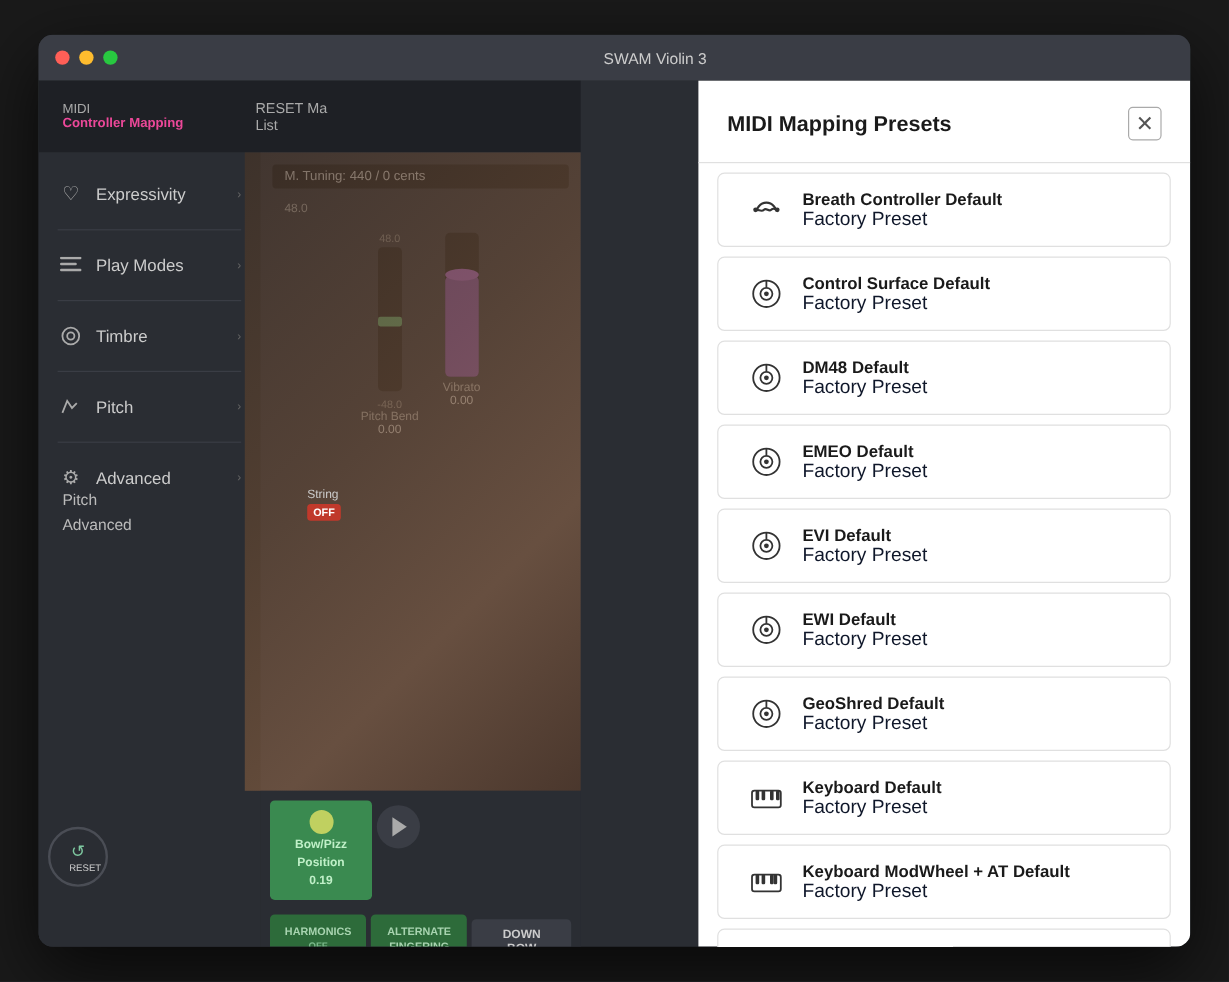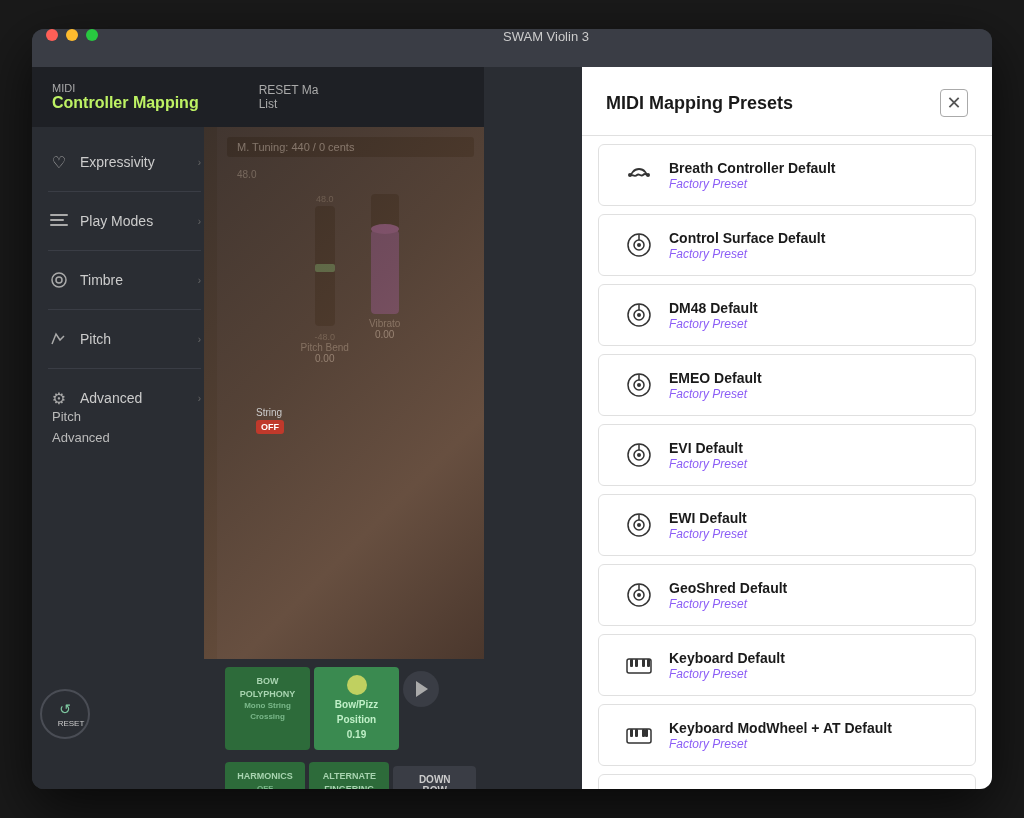--- a/index.html
+++ b/index.html
@@ -23,21 +23,21 @@
       box-shadow: 0 20px 60px rgba(0,0,0,0.7);
       display: flex;
       flex-direction: column;
     }
 
     
     .title-bar {
       background: #3a3d45;
       height: 38px;
       display: flex;
-      align-items: flex-start;
+      align-items: center;
       padding: 0 14px;
       flex-shrink: 0;
     }
     .traffic-lights {
       display: flex;
       gap: 8px;
       margin-right: 16px;
     }
     .traffic-light {
       width: 12px;
@@ -80,23 +80,23 @@
       padding: 0 20px;
     }
     .daw-header-left {
       color: #fff;
     }
     .daw-header-left .midi-label {
       font-size: 11px;
       color: #aaa;
     }
     .daw-header-left .mapping-label {
-      font-size: 16px;
+      font-size: 11px;
       font-weight: 600;
-      color: #bef264;
+      color: #ec4899;
     }
     .daw-header-right {
       margin-left: 60px;
       color: #aaa;
       font-size: 12px;
     }
 
     
     .daw-sidebar {
       position: absolute;
@@ -376,24 +376,23 @@
     .preset-text {
       display: flex;
       flex-direction: column;
     }
     .preset-name {
       font-size: 14px;
       font-weight: 600;
       color: #1a1a1a;
     }
     .preset-sub {
-      font-size: 12px;
-      color: #8b5cf6;
+      font-size: 16px;
+      color: #0f172a;
       margin-top: 1px;
-      font-style: italic;
     }
 
     
     .presets-list::-webkit-scrollbar {
       width: 6px;
     }
     .presets-list::-webkit-scrollbar-track {
       background: #f0f0f0;
     }
     .presets-list::-webkit-scrollbar-thumb {
@@ -514,26 +513,20 @@
 
       <div class="violin-bg"></div>
 
       <div style="position:absolute; right:200px; top:340px; z-index:3;">
         <div style="color:#ccc; font-size:10px; margin-bottom:2px;">String</div>
         <div class="sord-badge">OFF</div>
       </div>
 
       <div class="daw-bottom">
         <div class="bottom-buttons">
-          <div class="btn-green" style="font-size:9px; line-height:1.4;">
-            <div style="font-weight:700;">BOW</div>
-            <div style="font-weight:700;">POLYPHONY</div>
-            <div style="font-size:8px; color:#7ab88a;">Mono String</div>
-            <div style="font-size:8px; color:#7ab88a;">Crossing</div>
-          </div>
           <div class="btn-green btn-green-active" style="font-size:10px; line-height:1.5; position:relative;">
             <div style="width:20px; height:20px; background:#c0d060; border-radius:50%; margin:0 auto 2px; display:flex; align-items:center; justify-content:center;"></div>
             <div>Bow/Pizz Position</div>
             <div>0.19</div>
           </div>
 
           <div style="width:36px; height:36px; background:#3a3d45; border-radius:50%; display:flex; align-items:center; justify-content:center; cursor:pointer; margin-top:4px;">
             <div style="width:0; height:0; border-top:8px solid transparent; border-bottom:8px solid transparent; border-left:12px solid #aaa; margin-left:2px;"></div>
           </div>
         </div>

